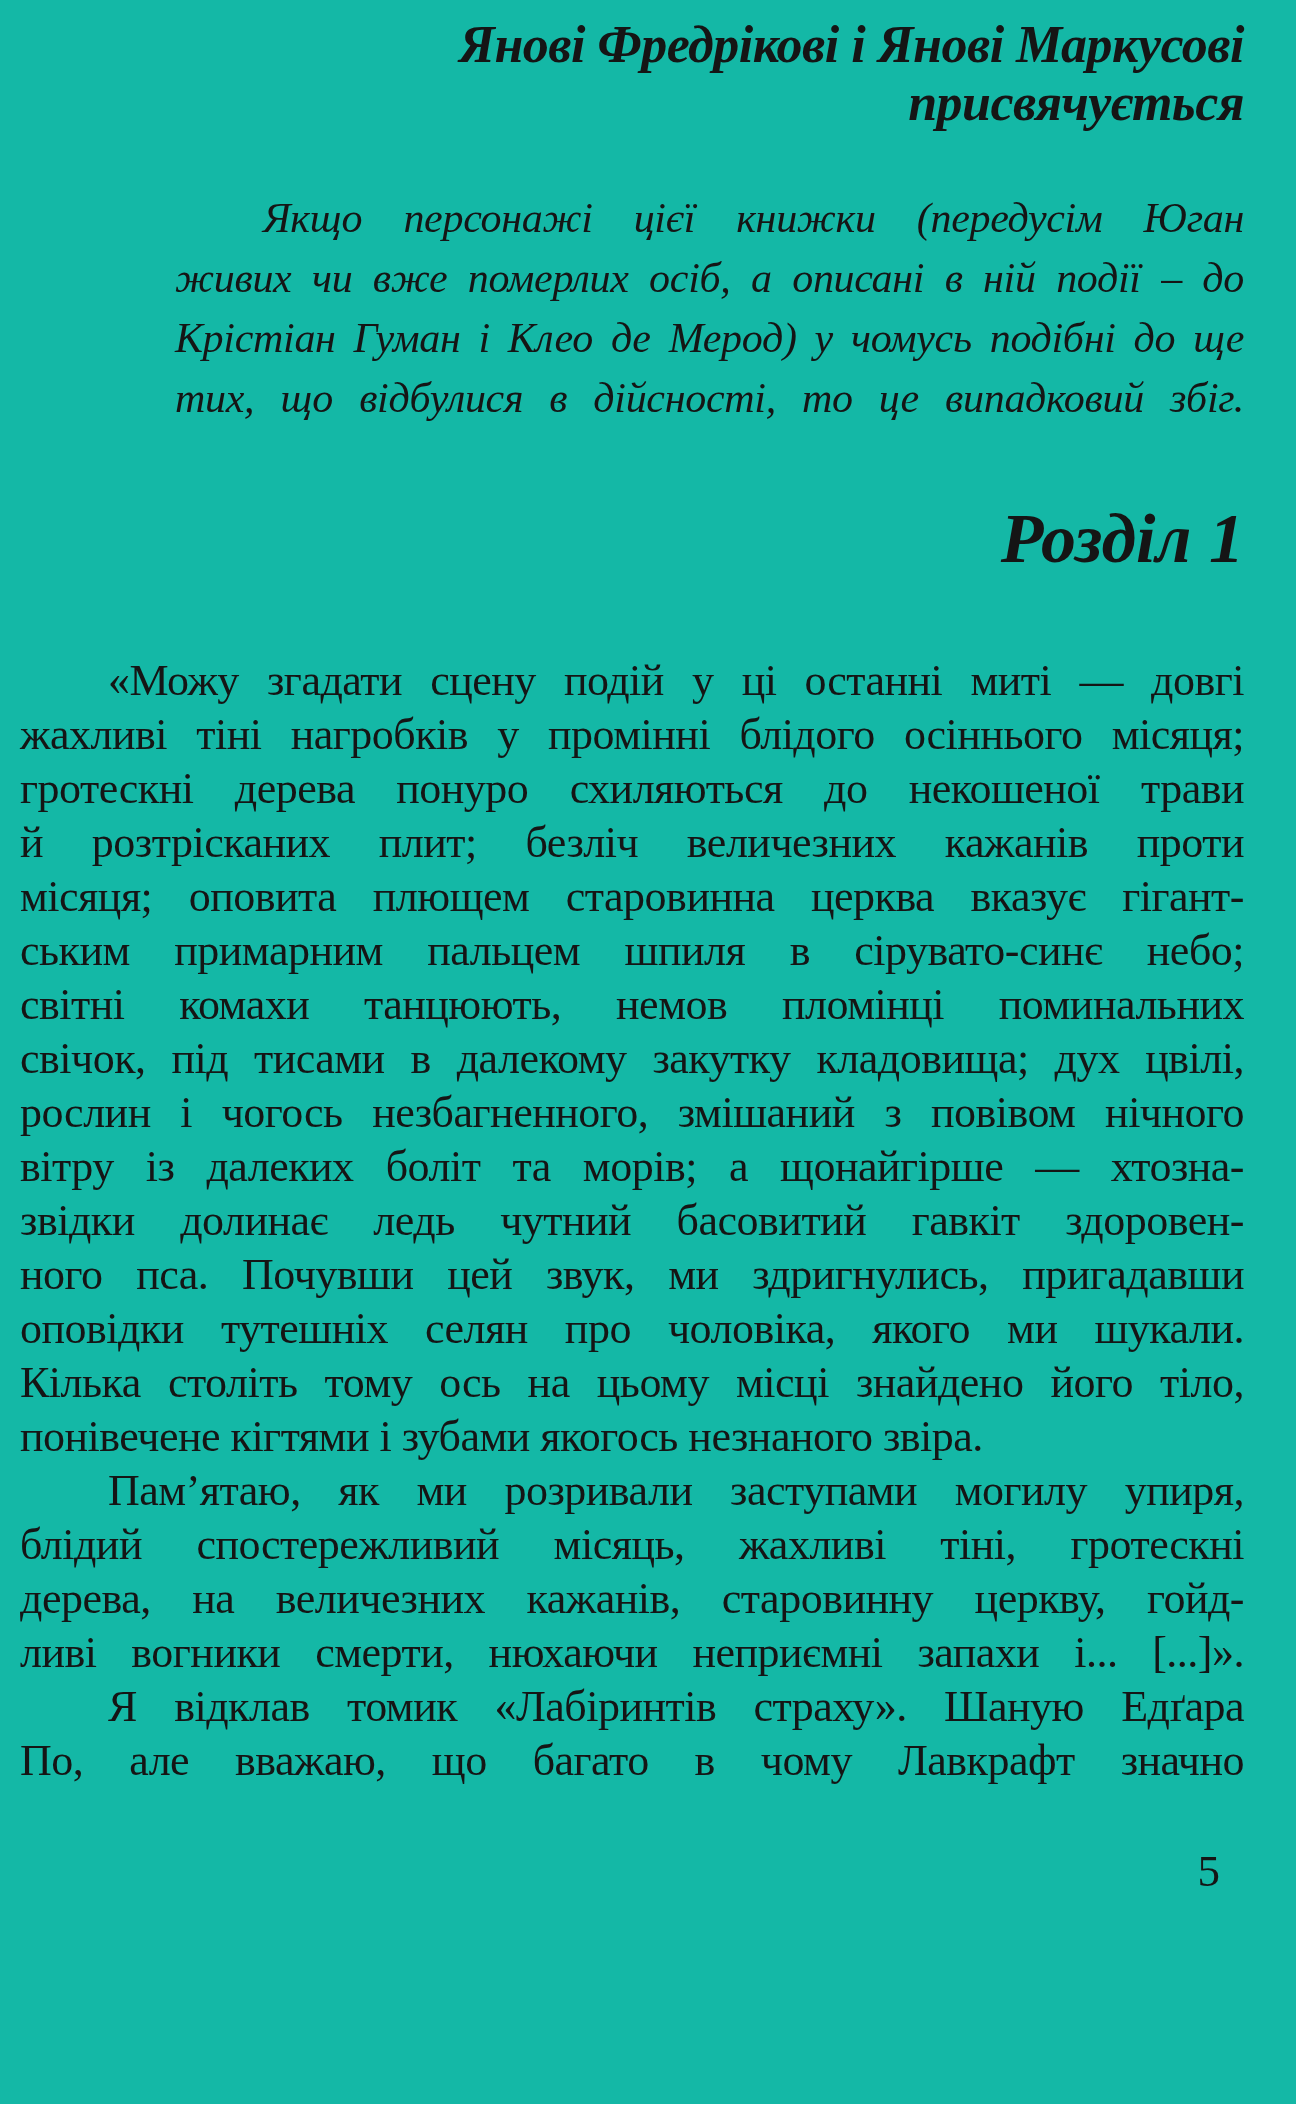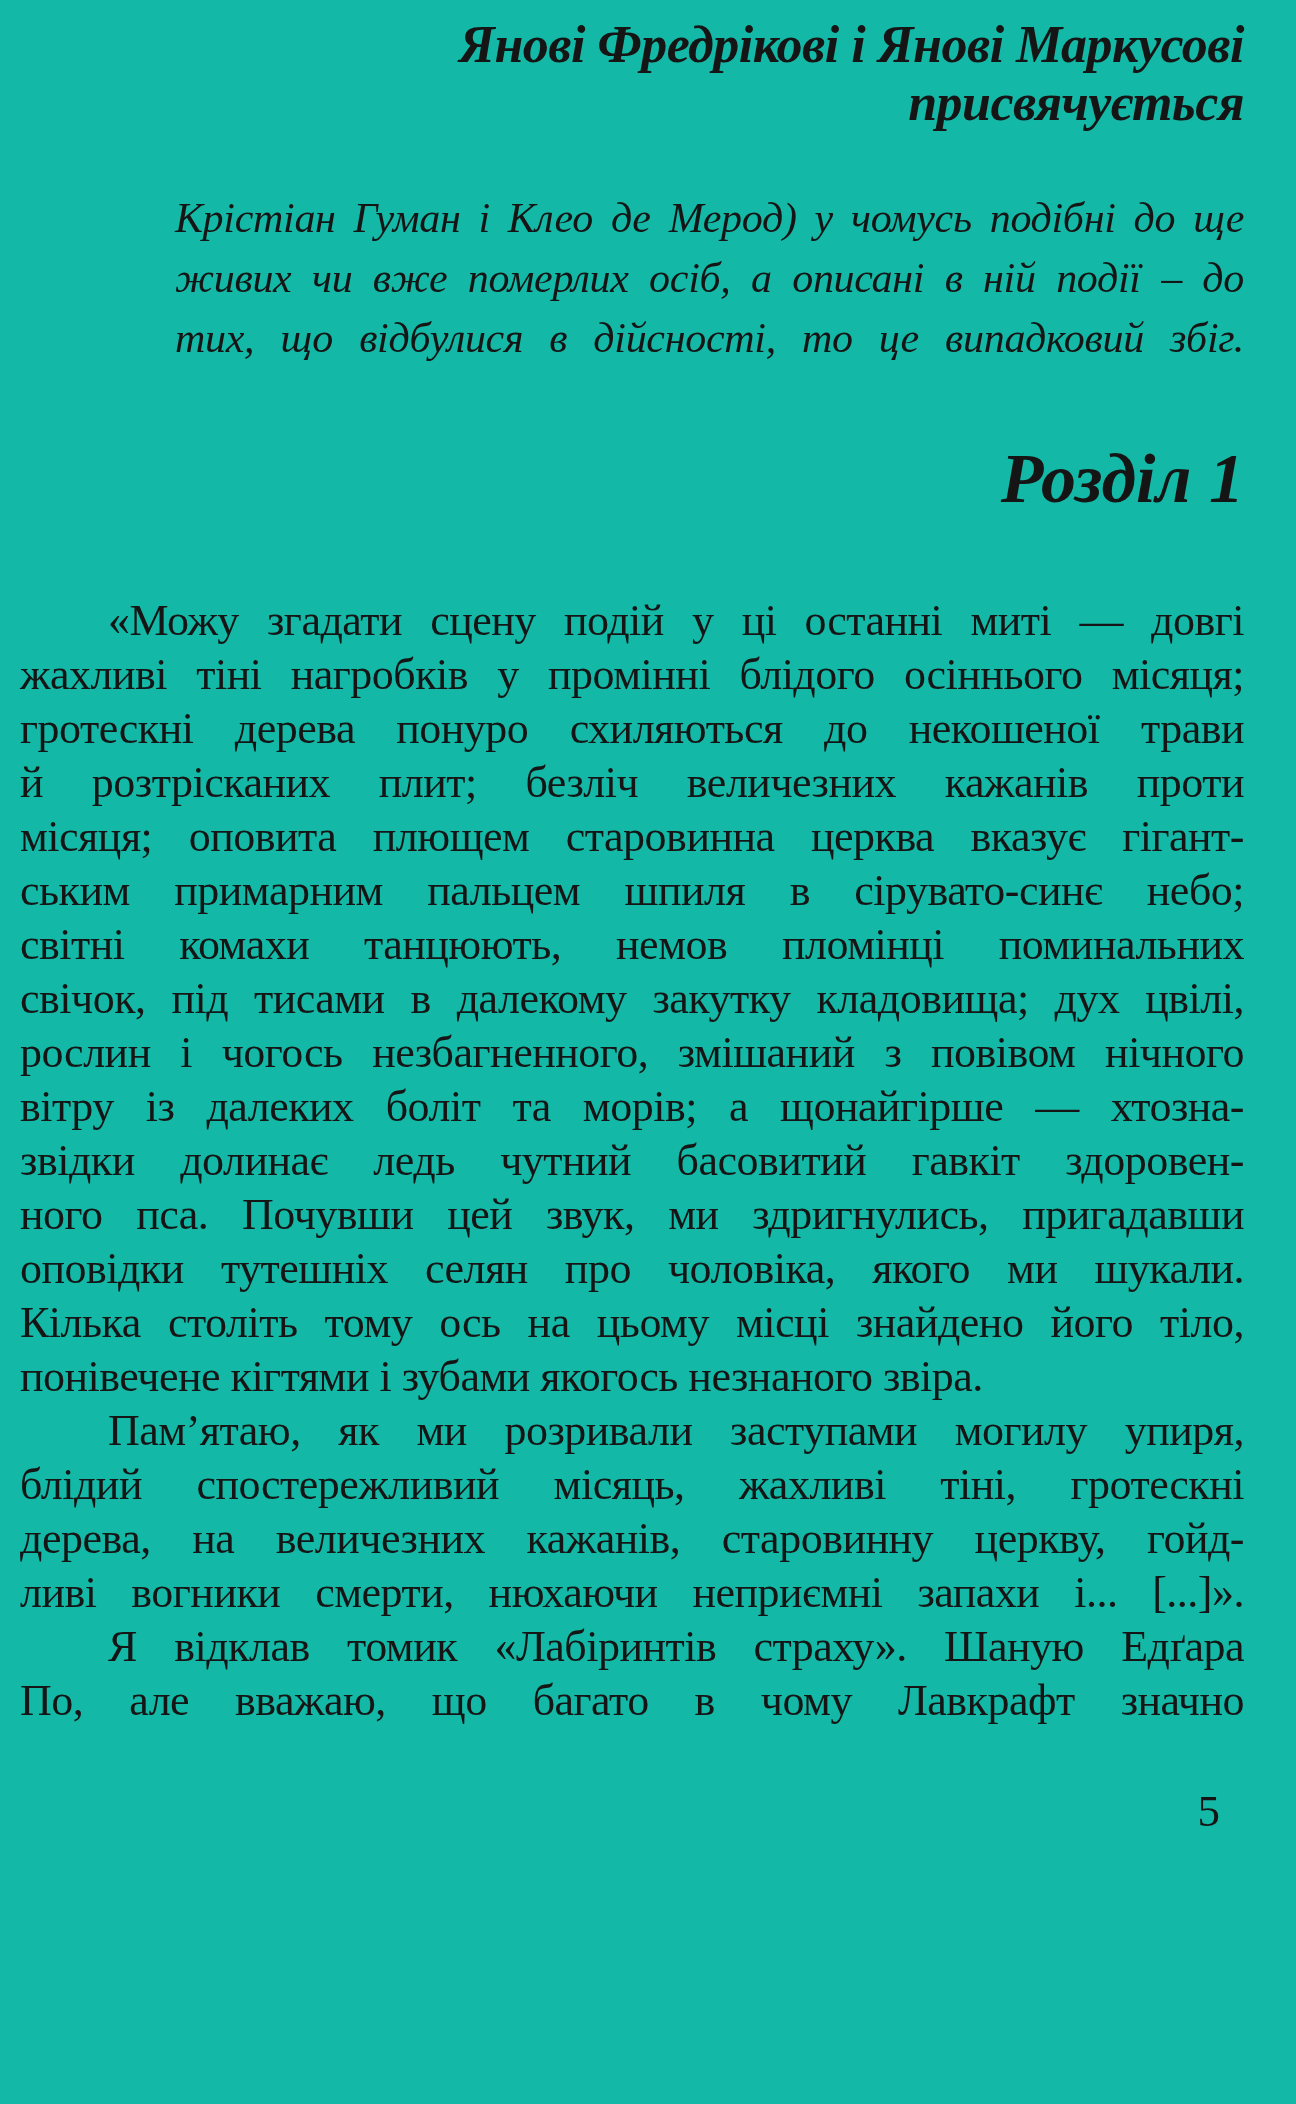--- a/index.html
+++ b/index.html
@@ -72,22 +72,23 @@
 <body>
 
 <div class="page">
 
   <div class="dedication">
     <div class="ded-line">Янові Фредрікові і Янові Маркусові</div>
     <div class="ded-line">присвячується</div>
   </div>
 
   <div class="epigraph">
+      <div class="line indent">Якщо персонажі цієї книжки (передусім Юган</div>
+      <div class="line">живих чи вже померлих осіб, а описані в ній події – до</div>
       <div class="line">Крістіан Гуман і Клео де Мерод) у чомусь подібні до ще</div>
-      <div class="line">живих чи вже померлих осіб, а описані в ній події – до</div>
       <div class="line">тих, що відбулися в дійсності, то це випадковий збіг.</div>
     </div>
 
   <div class="chapter">Розділ 1</div>
 
   <div class="body-text">
       <div class="para">
         <div class="line indent">«Можу згадати сцену подій у ці останні миті — довгі</div>
         <div class="line">жахливі тіні нагробків у промінні блідого осіннього місяця;</div>
         <div class="line">гротескні дерева понуро схиляються до некошеної трави</div>

